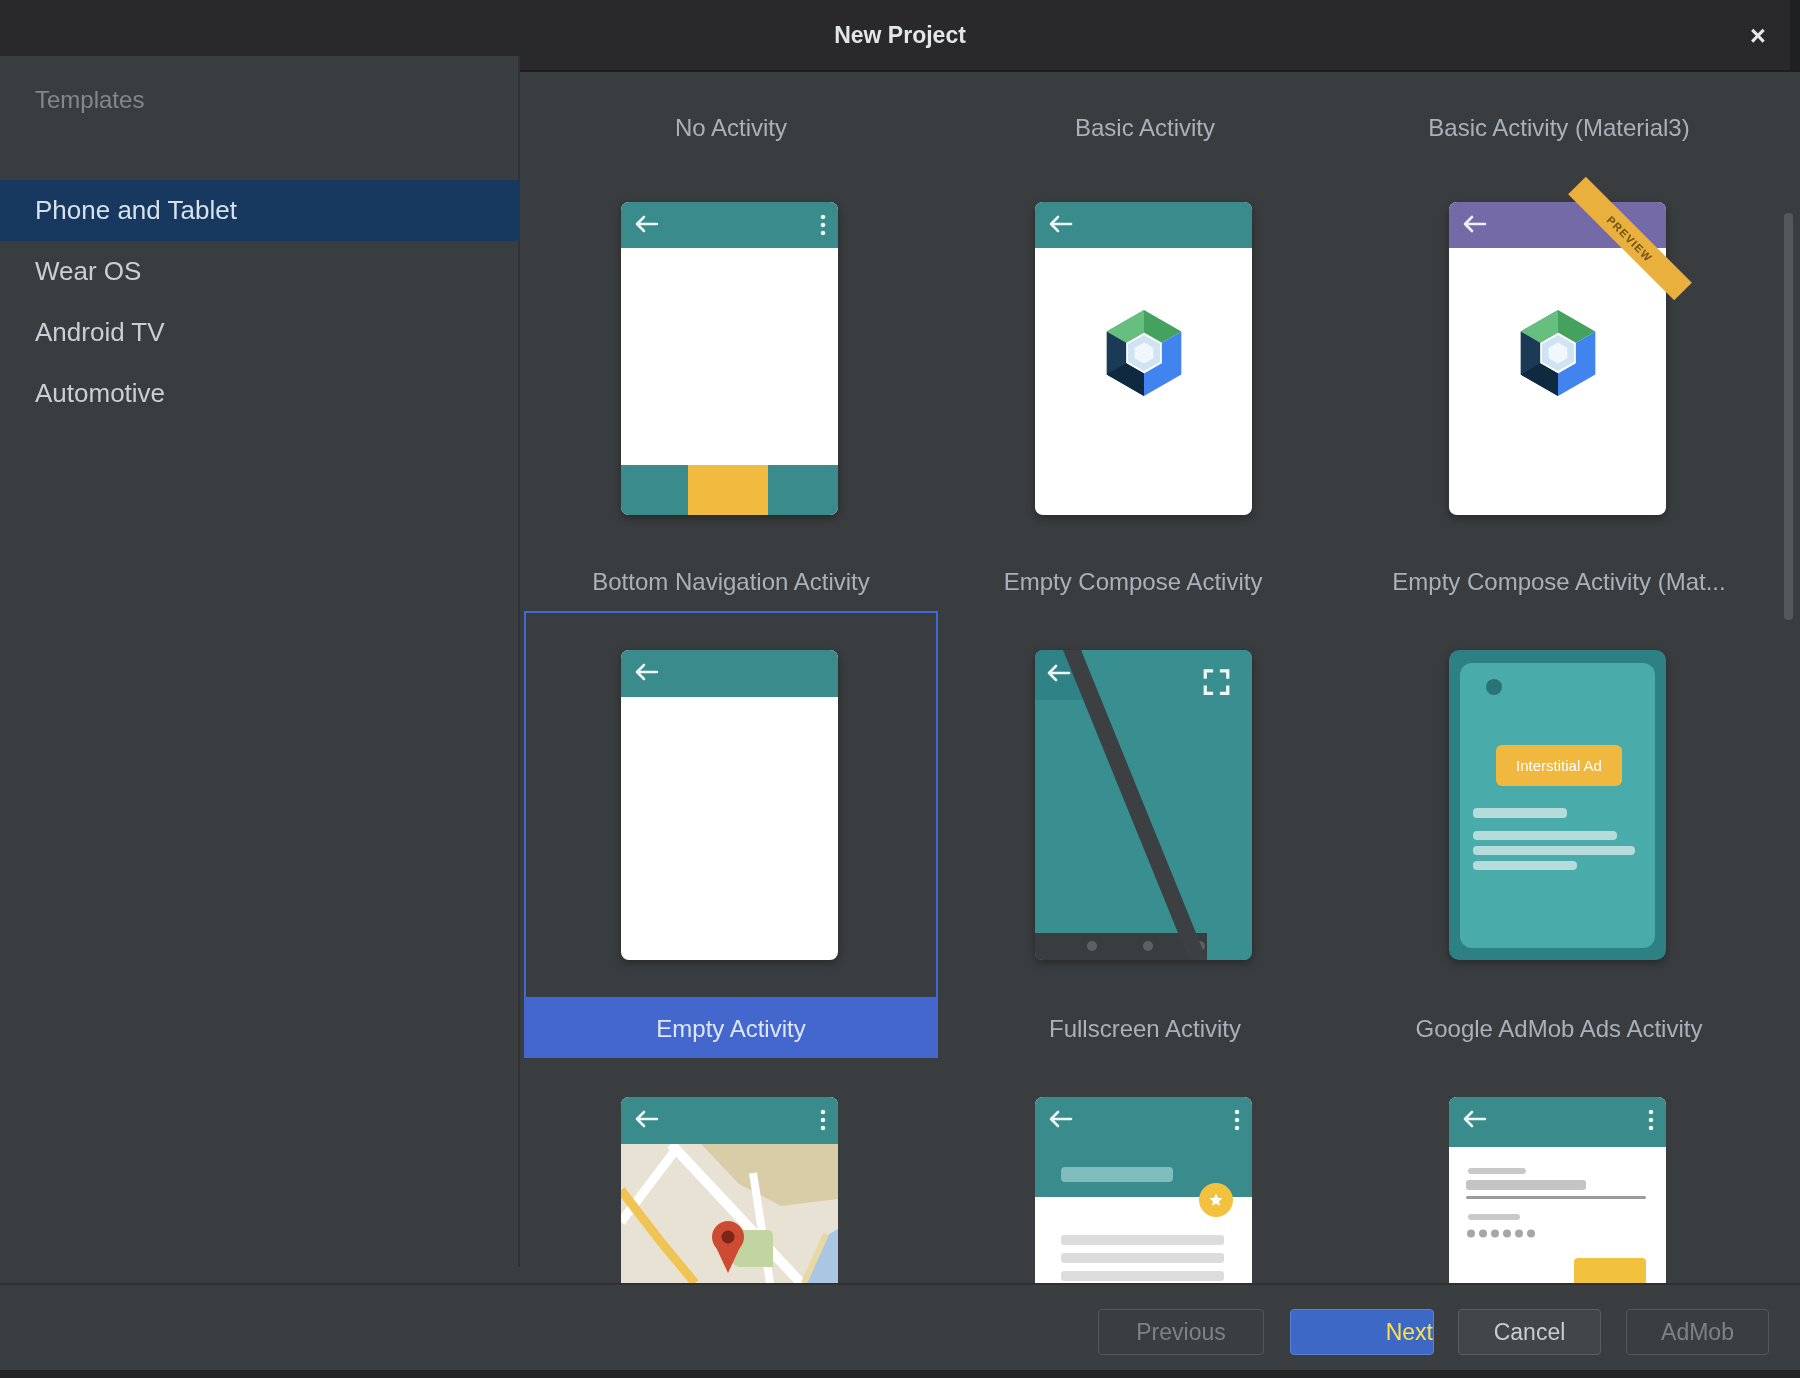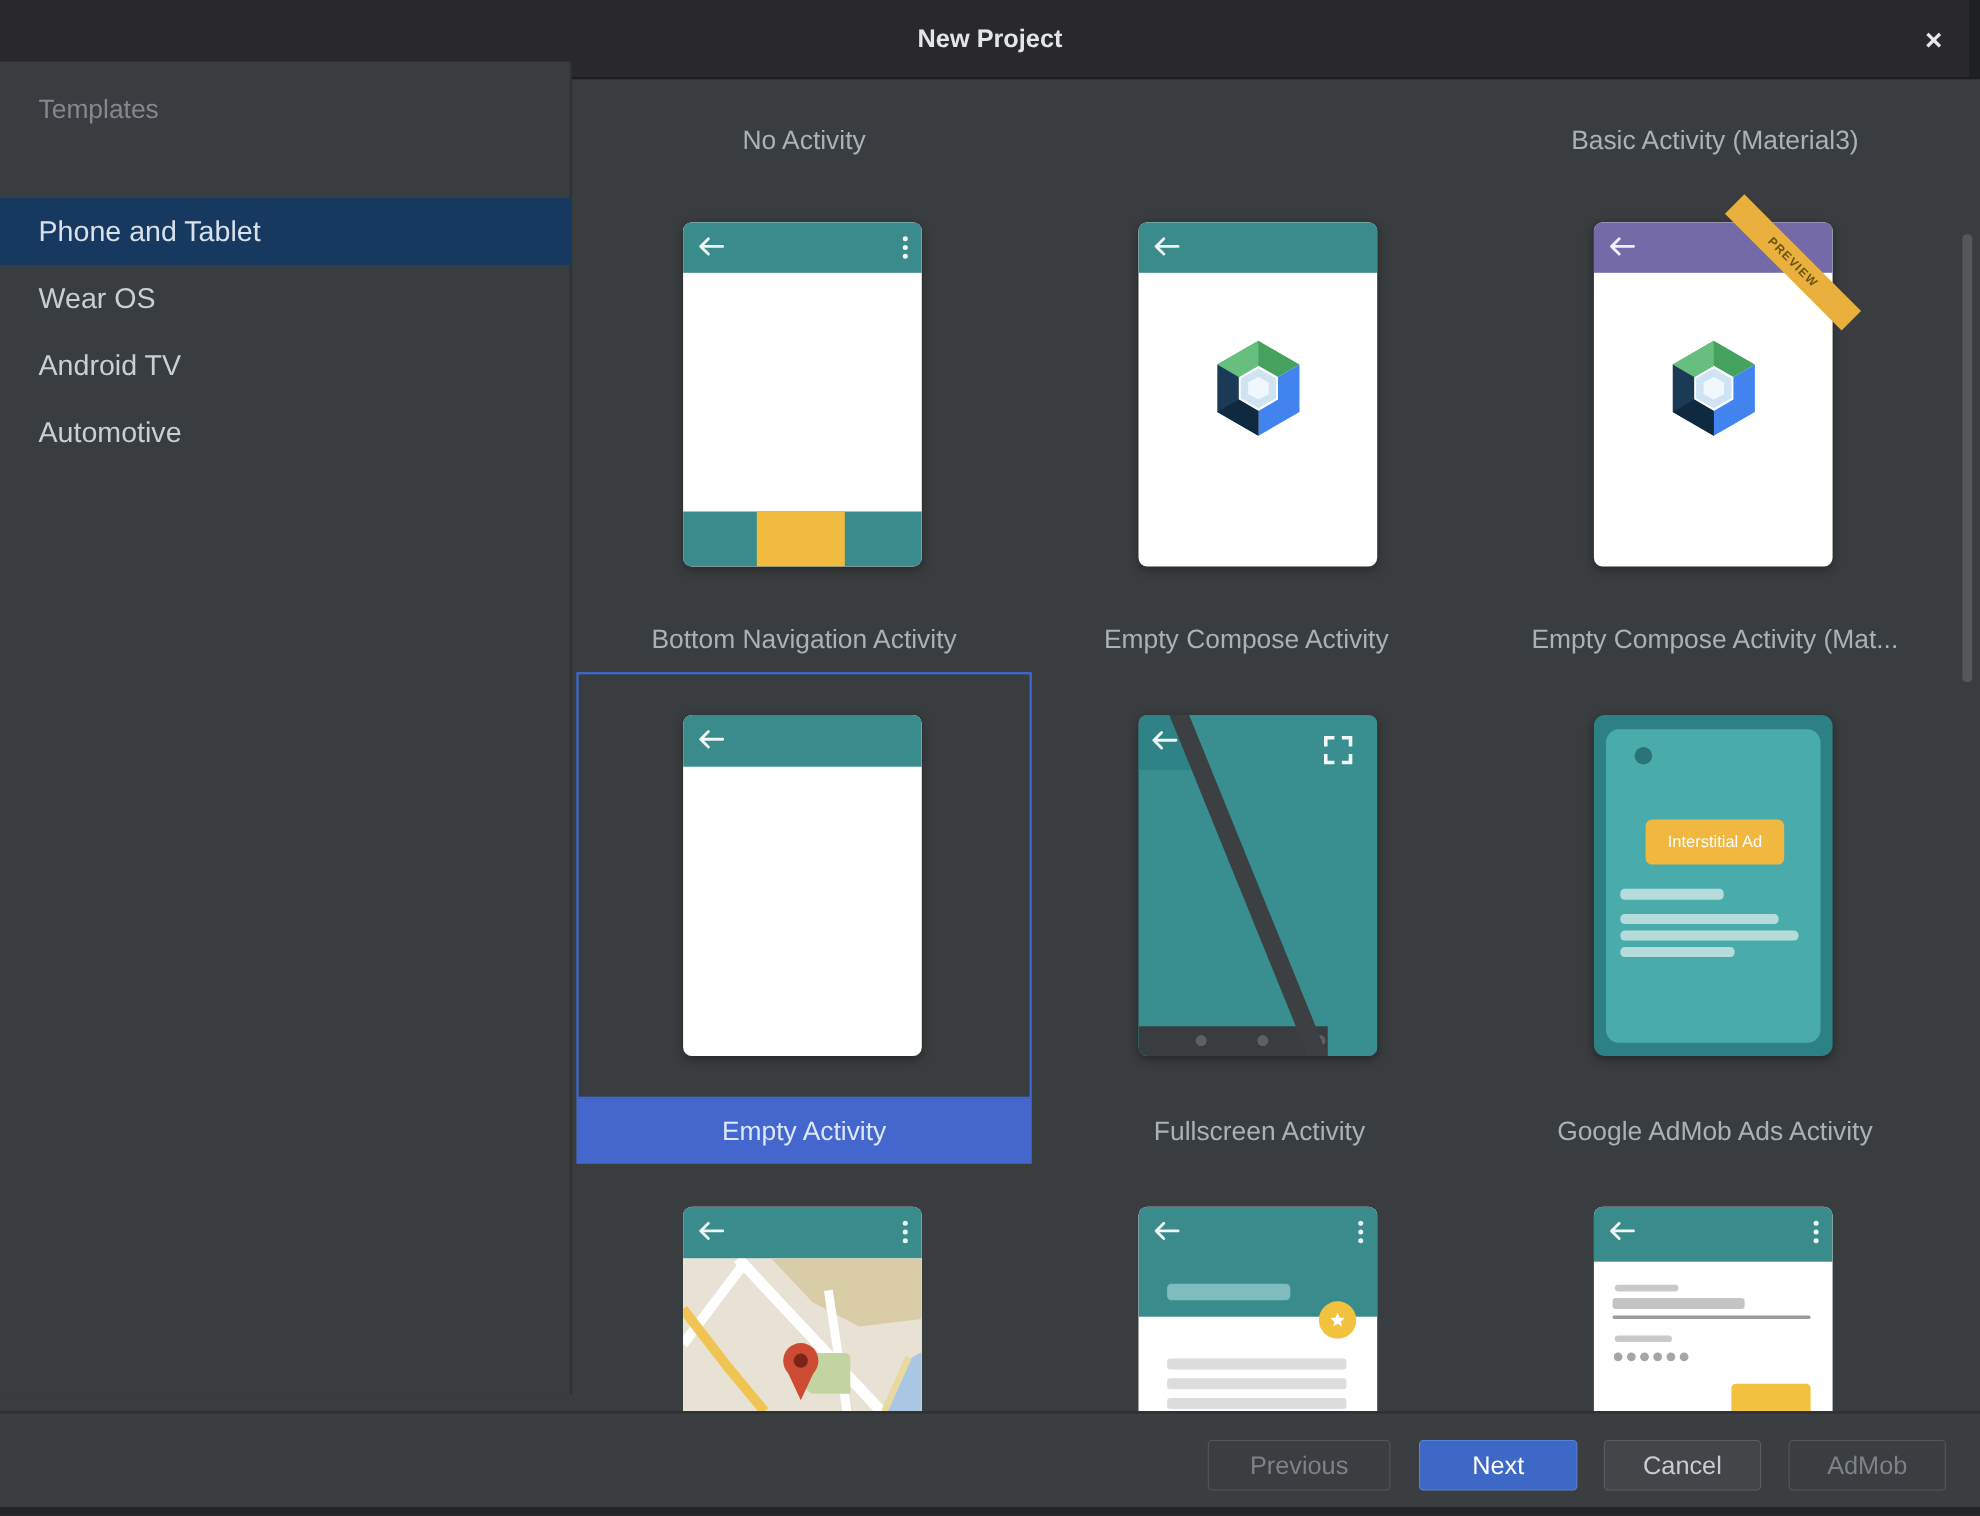--- a/index.html
+++ b/index.html
@@ -54,21 +54,21 @@
           display:flex;align-items:center;justify-content:center;z-index:6;
           font-size:11px;font-weight:bold;letter-spacing:1.2px;color:#6a5313;}
   .scrollthumb{position:absolute;left:1262px;top:141px;width:9px;height:407px;background:#55585b;border-radius:4px;}
   
   .footer{position:absolute;left:0;top:1283px;width:1800px;height:87px;background:#3b3e40;
           border-top:2px solid #2e3032;box-sizing:border-box;}
   .btn{position:absolute;top:24px;height:46px;border-radius:4px;box-sizing:border-box;
        font-family:"Liberation Sans",sans-serif;font-size:23px;text-align:center;line-height:44px;}
   .btn.dis{background:transparent;border:1px solid #54575a;color:#7e8286;}
   .btn.plain{background:#434649;border:1px solid #5a5e61;color:#c9cdd2;}
-  .btn.primary{background:#3e68c5;border:1px solid #5b80d4;color:#ffffff;}
+  .btn.primary{background:#3e68c5;border:1px solid #5b80d4;color:#fde047;text-align:right;}
   .bottom-edge{position:absolute;left:0;top:1370px;width:1800px;height:8px;background:#232526;}
 </style>
 </head>
 <body>
 
 <div class="app">
 
   <div class="titlebar">
     <div class="edge"></div>
     <div class="title">New Project</div>
@@ -79,20 +79,21 @@
     <div class="sb-header">Templates</div>
     <div class="sb-item sel" style="top:124px"><span>Phone and Tablet</span></div>
     <div class="sb-item" style="top:185px"><span>Wear OS</span></div>
     <div class="sb-item" style="top:246px"><span>Android TV</span></div>
     <div class="sb-item" style="top:307px"><span>Automotive</span></div>
   </div>
 
   <div class="gallery">
 
     <div class="glabel" style="left:2px;top:40px">No Activity</div>
+    <div class="glabel" style="left:416px;top:40px">Basic Activity</div>
     <div class="glabel" style="left:830px;top:40px">Basic Activity (Material3)</div>
 
     <div class="card" style="left:99px;top:130px;height:313px">
       <div class="chead">
         <svg class="back-ic" width="26" height="20" viewBox="0 0 26 20">
             <path d="M24 10 H4 M11 3 L4 10 L11 17" stroke="#eef5f5" stroke-width="2.6" fill="none" stroke-linecap="round" stroke-linejoin="round"></path>
           </svg>
         <svg class="dots-ic" width="6" height="22" viewBox="0 0 6 22">
             <circle cx="3" cy="3" r="2.3" fill="#eef5f5"></circle>
             <circle cx="3" cy="11" r="2.3" fill="#eef5f5"></circle>

